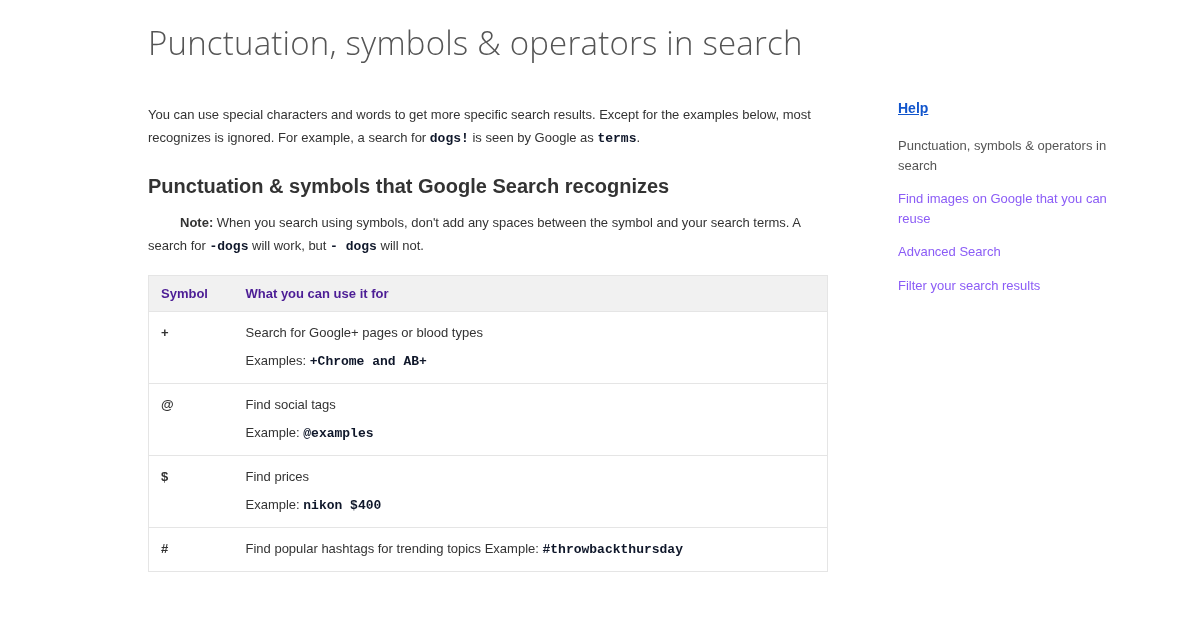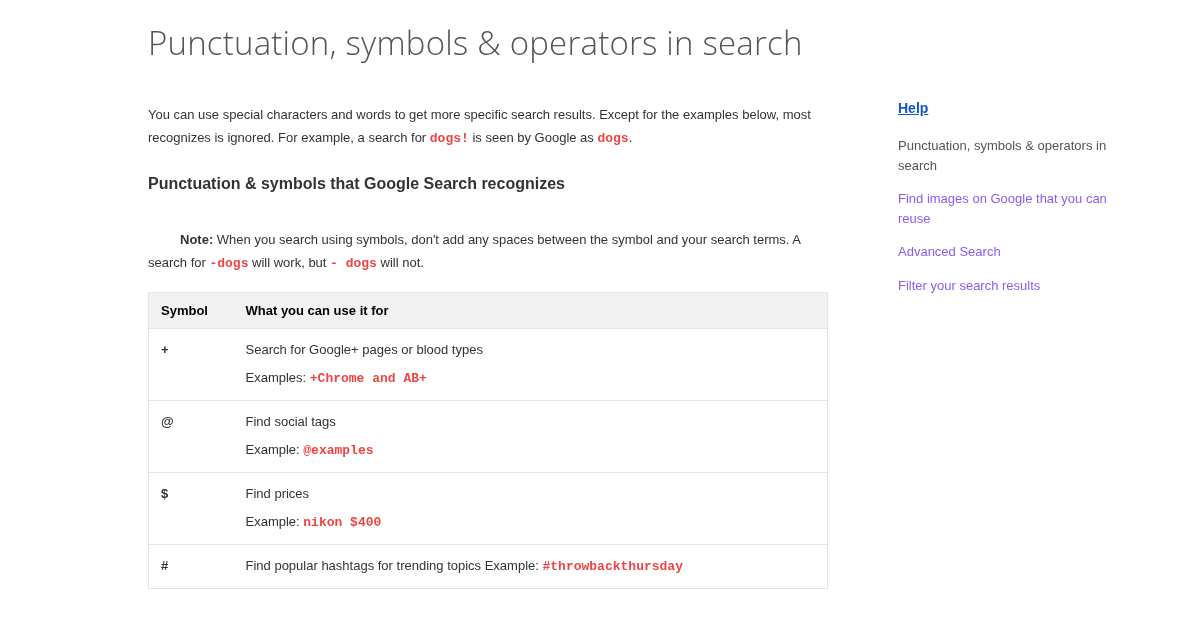--- a/index.html
+++ b/index.html
@@ -29,49 +29,49 @@
       margin-bottom: 38px;
       letter-spacing: 0.2px;
     }
     .intro {
       font-size: 13px;
       line-height: 1.8;
       color: #333;
       margin-bottom: 24px;
     }
     h2 {
-      font-size: 16px;
+      font-size: 20px;
       font-weight: bold;
       color: #333;
-      margin-bottom: 35px;
+      margin-bottom: 13px;
     }
     .para {
       font-size: 13px;
       line-height: 1.8;
       color: #333;
       margin-bottom: 16px;
     }
     .note-label { font-weight: bold; padding-left: 32px; }
     .code {
       font-family: "Courier New", monospace;
       font-weight: bold;
-      color: #ef4444;
+      color: #0f172a;
     }
     table {
       width: 100%;
       border-collapse: collapse;
       border: 1px solid #e5e5e5;
     }
     thead tr { background: #f1f1f1; }
     th {
       text-align: left;
       font-weight: bold;
       font-size: 13px;
       padding: 10px 12px;
-      color: #000000;
+      color: #4c1d95;
       border-bottom: 1px solid #e5e5e5;
     }
     td {
       padding: 10px 12px;
       border-top: 1px solid #e5e5e5;
       vertical-align: top;
       font-size: 13px;
       line-height: 1.7;
       color: #333;
     }
@@ -101,21 +101,21 @@
     .sidelink.current { color: #555; }
   </style>
 </head>
 <body>
 
 <div class="container">
   <div class="main">
     <h1>Punctuation, symbols &amp; operators in search</h1>
 
     <p class="intro">
-      <span>You can use special characters and words to get more specific search results. Except for the examples below, most recognizes is ignored. For example, a search for </span><span class="code">dogs!</span><span> is seen by Google as </span><span class="code">dogs</span><span>.</span>
+      <span>You can use special characters and words to get more specific search results. Except for the examples below, most recognizes is ignored. For example, a search for </span><span class="code">dogs!</span><span> is seen by Google as </span><span class="code">terms</span><span>.</span>
     </p>
 
     <h2>Punctuation &amp; symbols that Google Search recognizes</h2>
 
 
     <p class="para">
       <span class="note-label">Note:</span><span> When you search using symbols, don't add any spaces between the symbol and your search terms. A search for </span><span class="code">-dogs</span><span> will work, but </span><span class="code">-  dogs</span><span> will not.</span>
     </p>
 
     <table>

